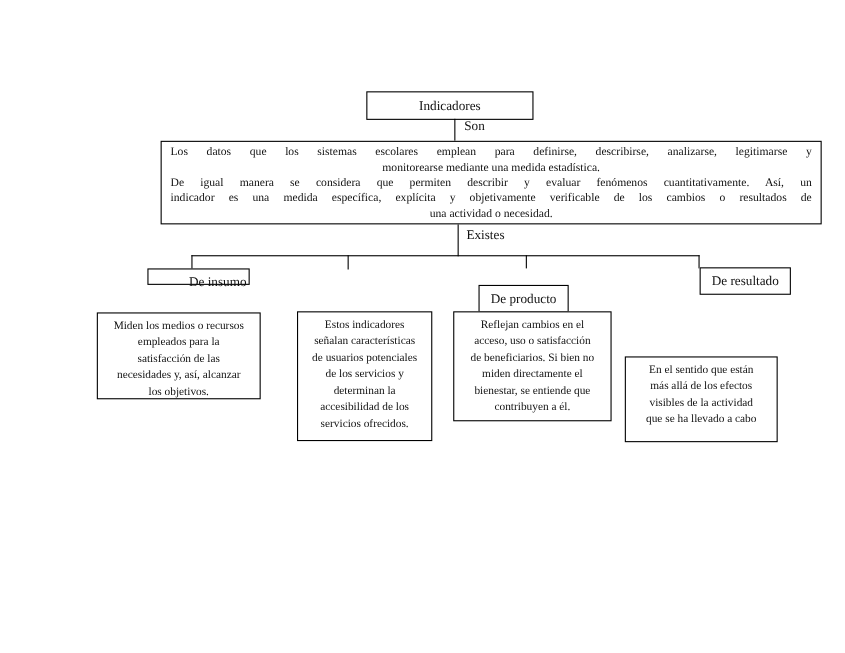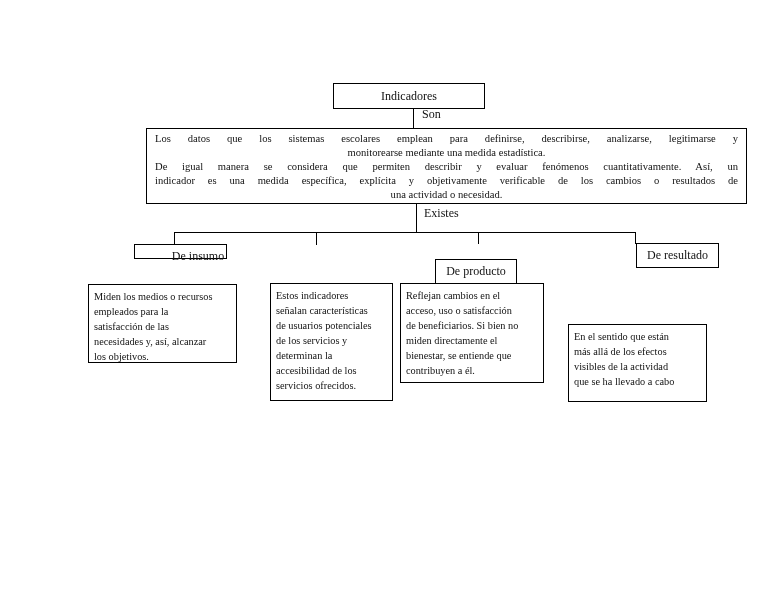--- a/index.html
+++ b/index.html
@@ -45,21 +45,21 @@
     text-align: center;
   }
   .catbox {
     line-height: 23px;
   }
   .descbox {
     padding: 4px 5px;
     font-size: 10.3px;
     line-height: 15px;
     white-space: pre-line;
-    text-align: left;
+    text-align: center;
   }
 </style>
 </head>
 <body>
 
 <div class="canvas">
 
   <div class="node center" style="left:333px; top:83px; width:152px; height:26px; line-height:24px;">
     <span>Indicadores</span>
   </div>
@@ -100,21 +100,21 @@
 satisfacción de las
 necesidades y, así, alcanzar
 los objetivos.</div>
   <div class="node descbox" style="left:258px; top:283px; width:123px; height:118px;margin-left:12px;">Estos indicadores
 señalan características
 de usuarios potenciales
 de los servicios y
 determinan la
 accesibilidad de los
 servicios ofrecidos.</div>
-  <div class="node descbox" style="left:400px; top:283px; width:144px; height:100px;">Reflejan cambios en el
+  <div class="node descbox" style="left:412px; top:283px; width:144px; height:100px;">Reflejan cambios en el
 acceso, uso o satisfacción
 de beneficiarios. Si bien no
 miden directamente el
 bienestar, se entiende que
 contribuyen a él.</div>
   <div class="node descbox" style="left:568px; top:284px; width:139px; height:78px;margin-top:40px;">En el sentido que están
 más allá de los efectos
 visibles de la actividad
 que se ha llevado a cabo</div>
 

